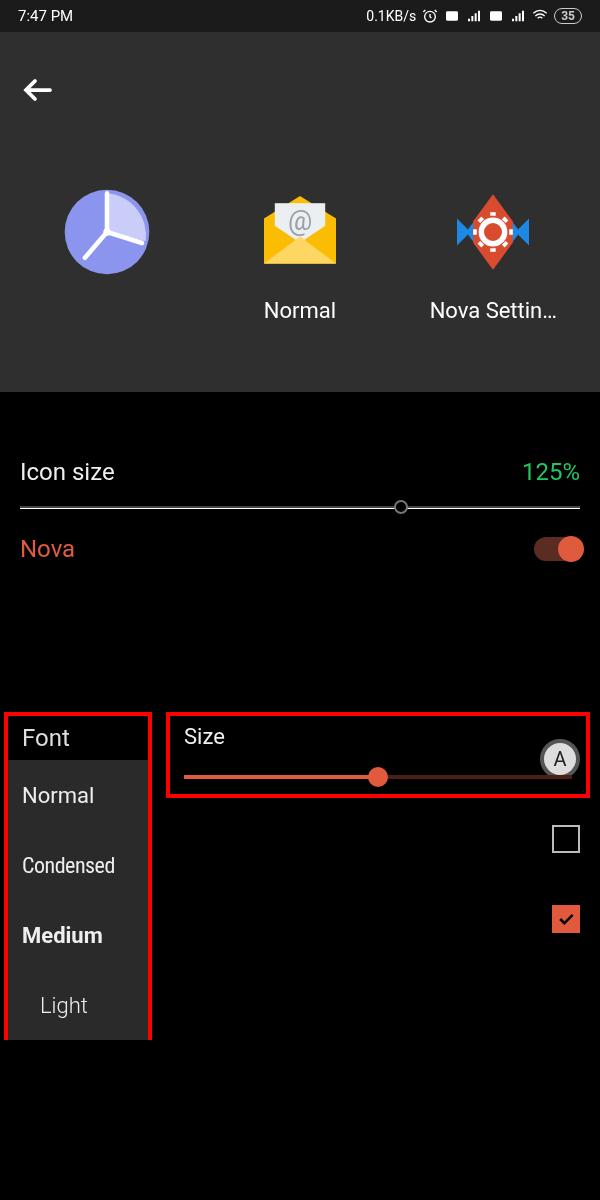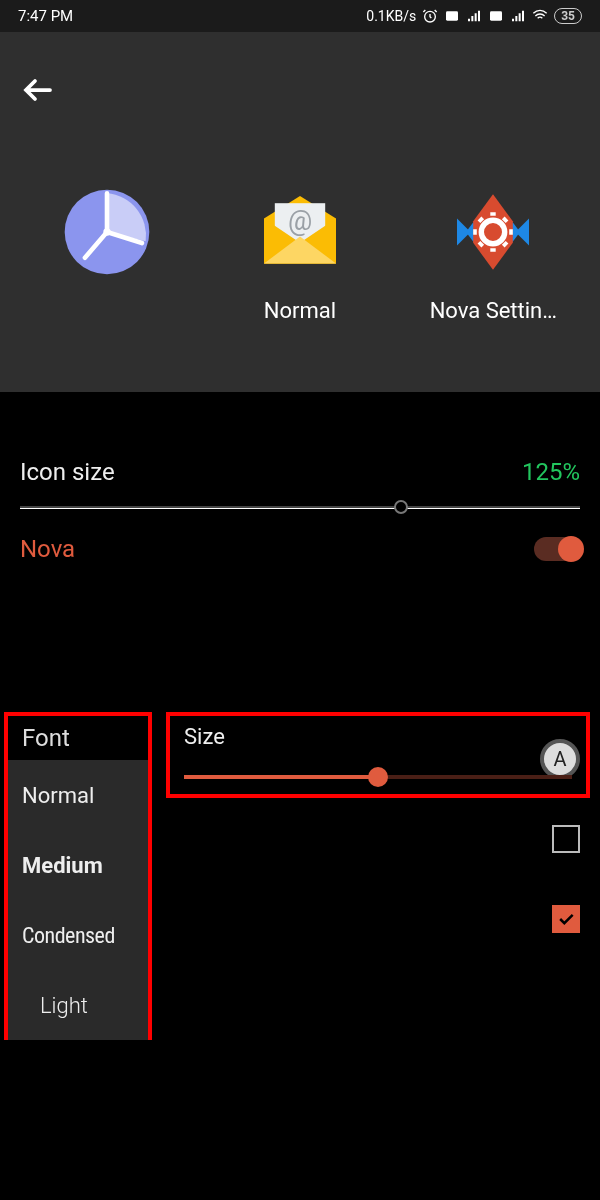--- a/index.html
+++ b/index.html
@@ -241,22 +241,22 @@
     <div class="toggle">
         <div class="knob"></div>
       </div>
   </div>
 </div>
 
 <div class="font-panel">
   <div class="font-head">Font</div>
   <div class="font-opts">
     <div class="font-opt">Normal</div>
+    <div class="font-opt condensed">Condensed</div>
     <div class="font-opt medium">Medium</div>
-    <div class="font-opt condensed">Condensed</div>
     <div class="font-opt light">Light</div>
   </div>
 </div>
 
 <div class="size-panel">
   <div class="size-head">Size</div>
   <div class="size-track">
     <div class="knob"></div>
   </div>
 </div>

